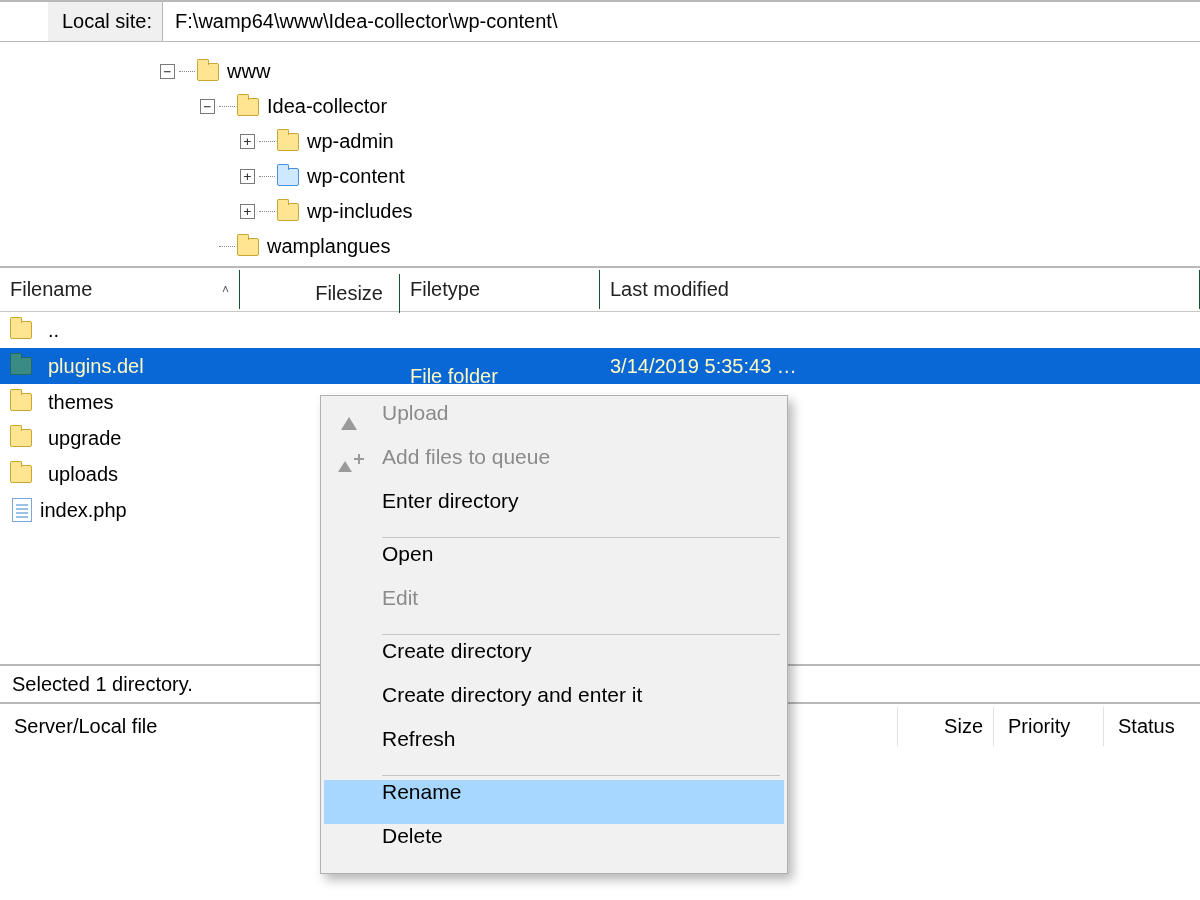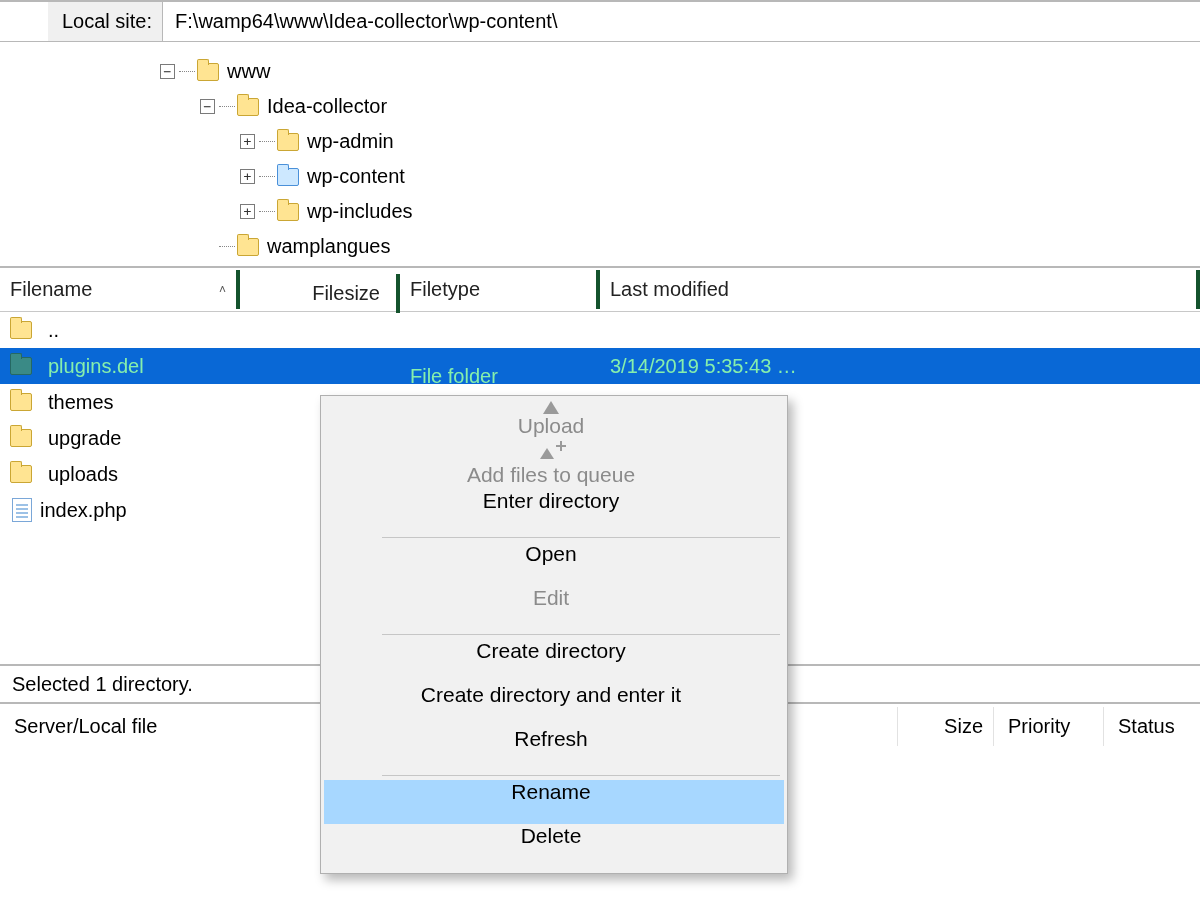--- a/index.html
+++ b/index.html
@@ -122,21 +122,21 @@
   .cols {
     display: flex;
     height: 44px;
     border-bottom: 1px solid #c8c8c8;
     background: #fff;
     align-items: center;
     font-size: 20px;
   }
   .col {
     padding: 8px 10px;
-    border-right: 4px solid #14532d;
+    border-right: 1px solid #14532d;
     overflow: hidden; white-space: nowrap;
     color:#222;
   }
   .col-name { width: 240px; display:flex; align-items:center; gap:6px;}
   .col-size { width: 160px; text-align: right; padding-right:16px;margin-top:8px;}
   .col-type { width: 200px; }
   .col-mod  { flex: 1; }
   .sort-caret {
     margin-left:auto;
     font-size:12px; color:#555;
@@ -148,21 +148,21 @@
     height: 354px;
     border-bottom: 2px solid #b8b8b8;
     overflow:hidden;
   }
   .row {
     display:flex;
     align-items:center;
     height:36px;
     font-size:20px;
   }
-  .row.selected { background:#0968d6; color:#86efac; }
+  .row.selected { background:#0968d6; color:#fef9c3; }
   .cell { padding: 4px 10px; overflow:hidden; white-space:nowrap; }
   .c-name{ width:240px; display:flex; align-items:center; gap:8px;}
   .c-size{ width:160px; text-align:right; padding-right:16px;}
   .c-type{ width:200px;margin-top:20px; }
   .c-mod { flex:1; }
 
   .file-icon{
     width:20px; height:24px;
     background:#fff;
     border:1px solid #7aa7d8;
@@ -211,24 +211,23 @@
     left:320px; top:395px;
     width:468px;
     background:#f1f1f1;
     border:1px solid #b0b0b0;
     box-shadow: 5px 6px 10px rgba(0,0,0,.28);
     padding:5px 3px;
     font-size:21px;
   }
   .ctx-item{
     display:flex;
-    align-items:center;
     height:44px;
     padding:0 16px 0 10px;
-    flex-direction:column;
+    gap:18px;
   }
   .ctx-item.disabled{ color:#8b8b8b; }
   .ctx-item.hover{ background:#a7d7ff; }
   .ctx-ico{
     width:30px; display:flex; align-items:center; justify-content:center;
     color:#9a9a9a; font-size:26px;
   }
   .ctx-sep{
     height:1px; background:#c6c6c6;
     margin:4px 4px 4px 58px;

